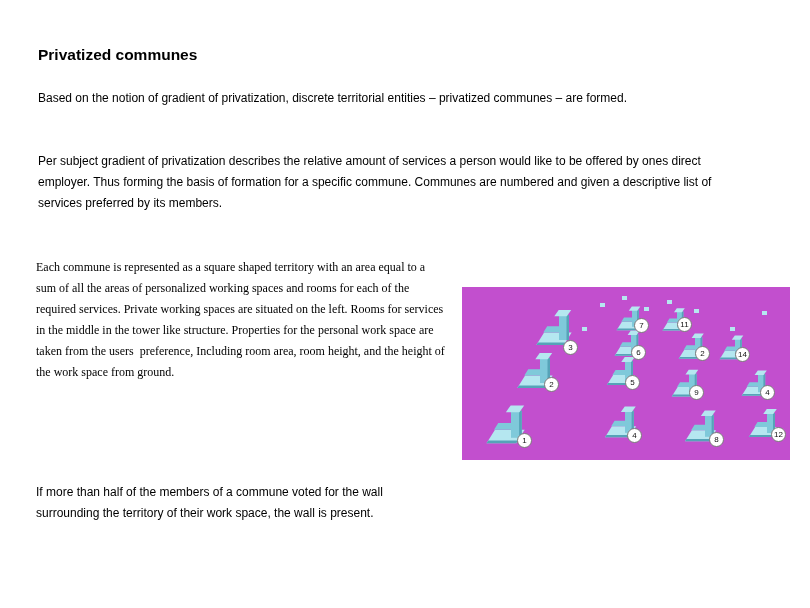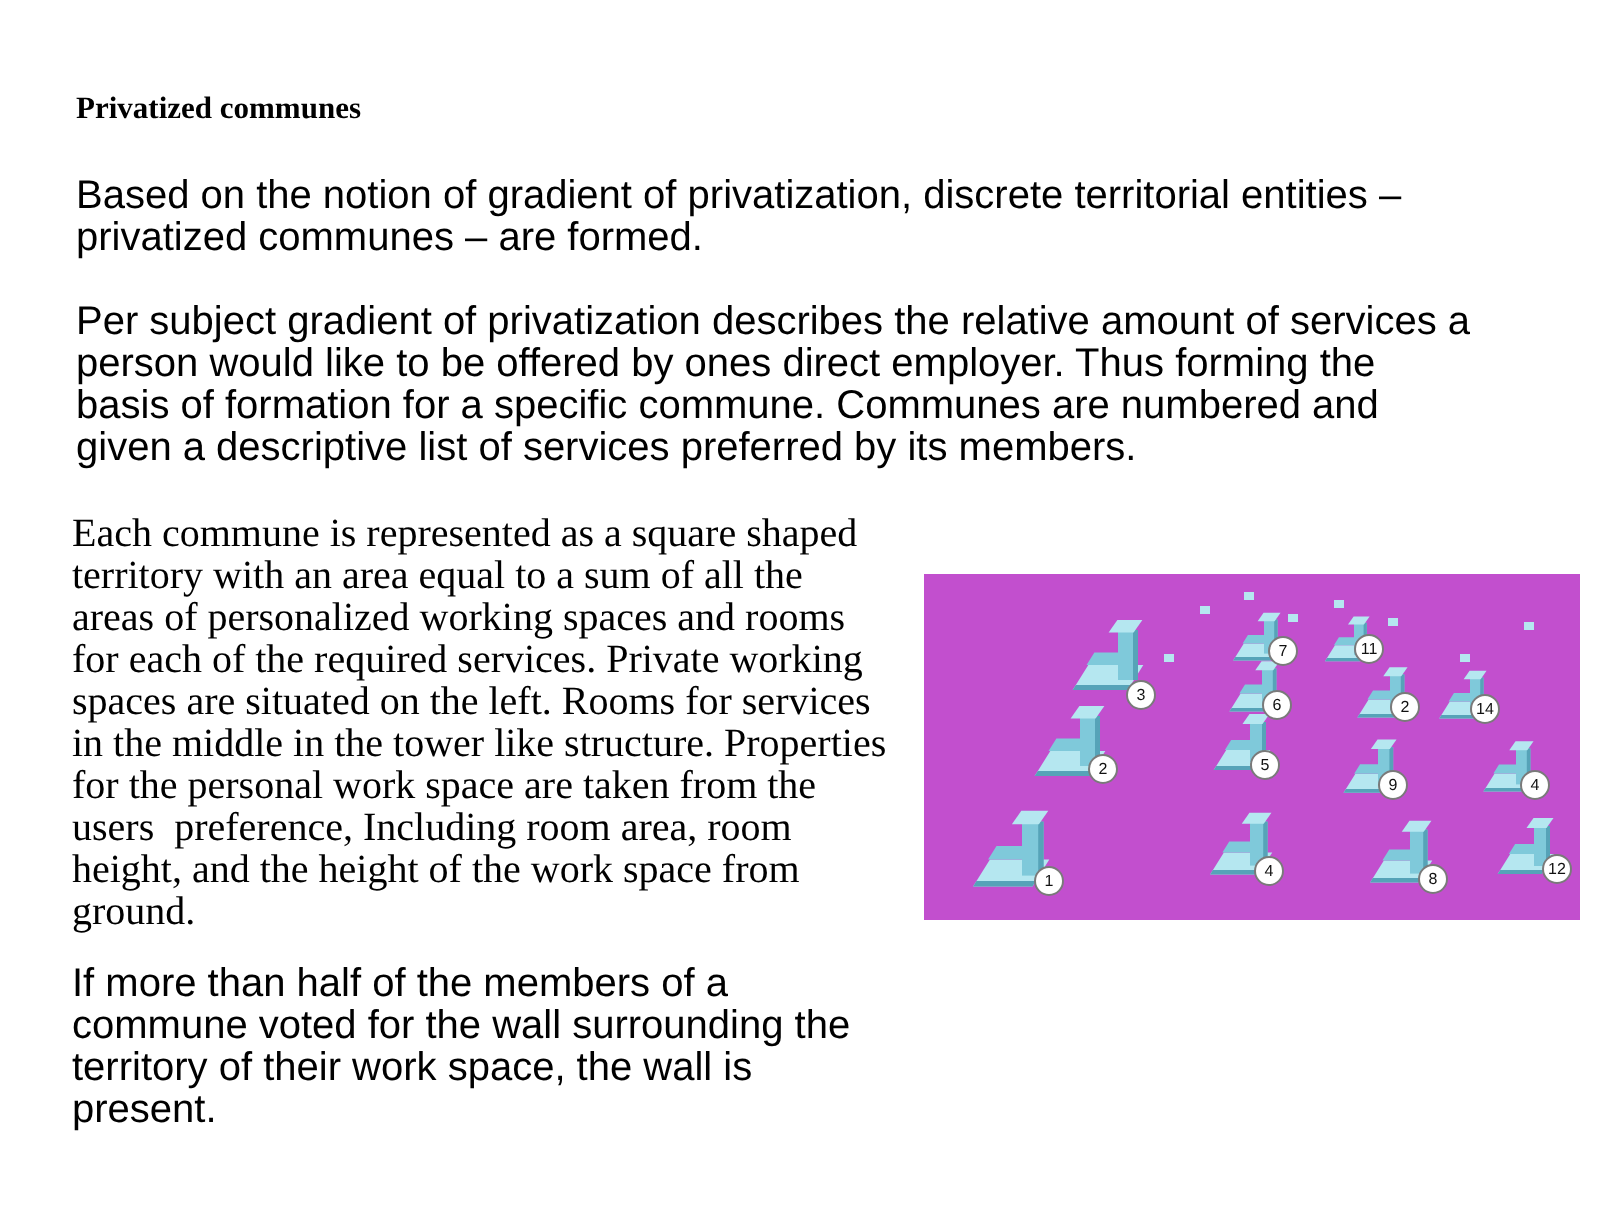--- a/index.html
+++ b/index.html
@@ -8,25 +8,25 @@
     background:#ffffff;
     font-family:"Liberation Sans", sans-serif;
     color:#000;
     position:relative;
     overflow:hidden;
   }
   .canvas { position:absolute; left:0; top:0; width:810px; height:608px; }
 
   .slide-title {
     position:absolute; left:38px; top:46px;
-    font-size:15.5px; font-weight:bold;font-family:Liberation Serif, serif;
+    font-size:15.5px; font-weight:bold;
   }
   .para {
     position:absolute;
-    font-size:20px; line-height:21px;
+    font-size:12px; line-height:21px;
     white-space:pre-wrap;
   }
   .para-1 { left:38px; top:88px;  width:712px; }
   .para-2 { left:38px; top:151px; width:700px; }
   .para-3 { left:36px; top:257px; width:410px;font-family:Liberation Serif, serif; }
   .para-4 { left:36px; top:482px; width:412px; }
 
   .figure {
     position:absolute; left:462px; top:287px;
     width:328px; height:173px;

